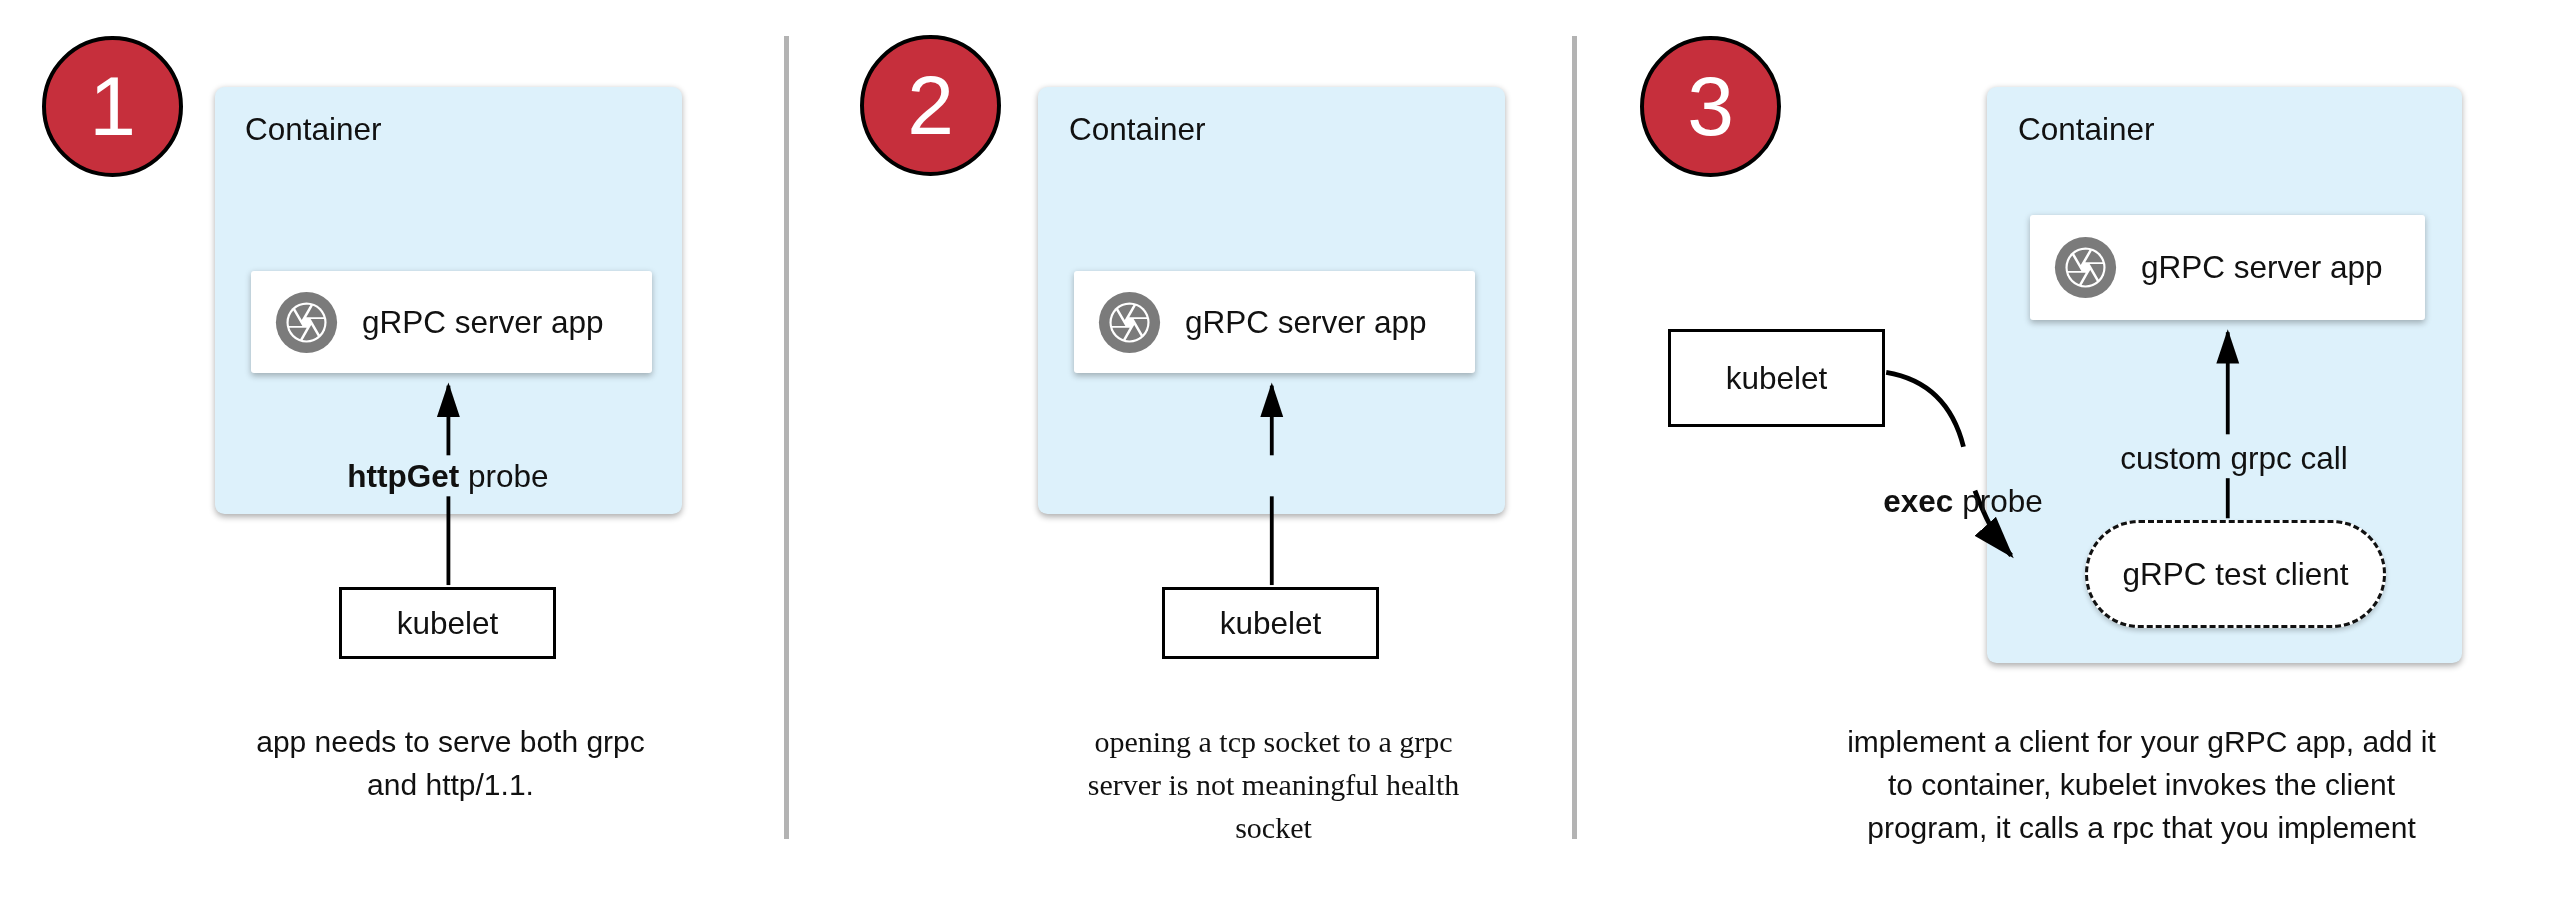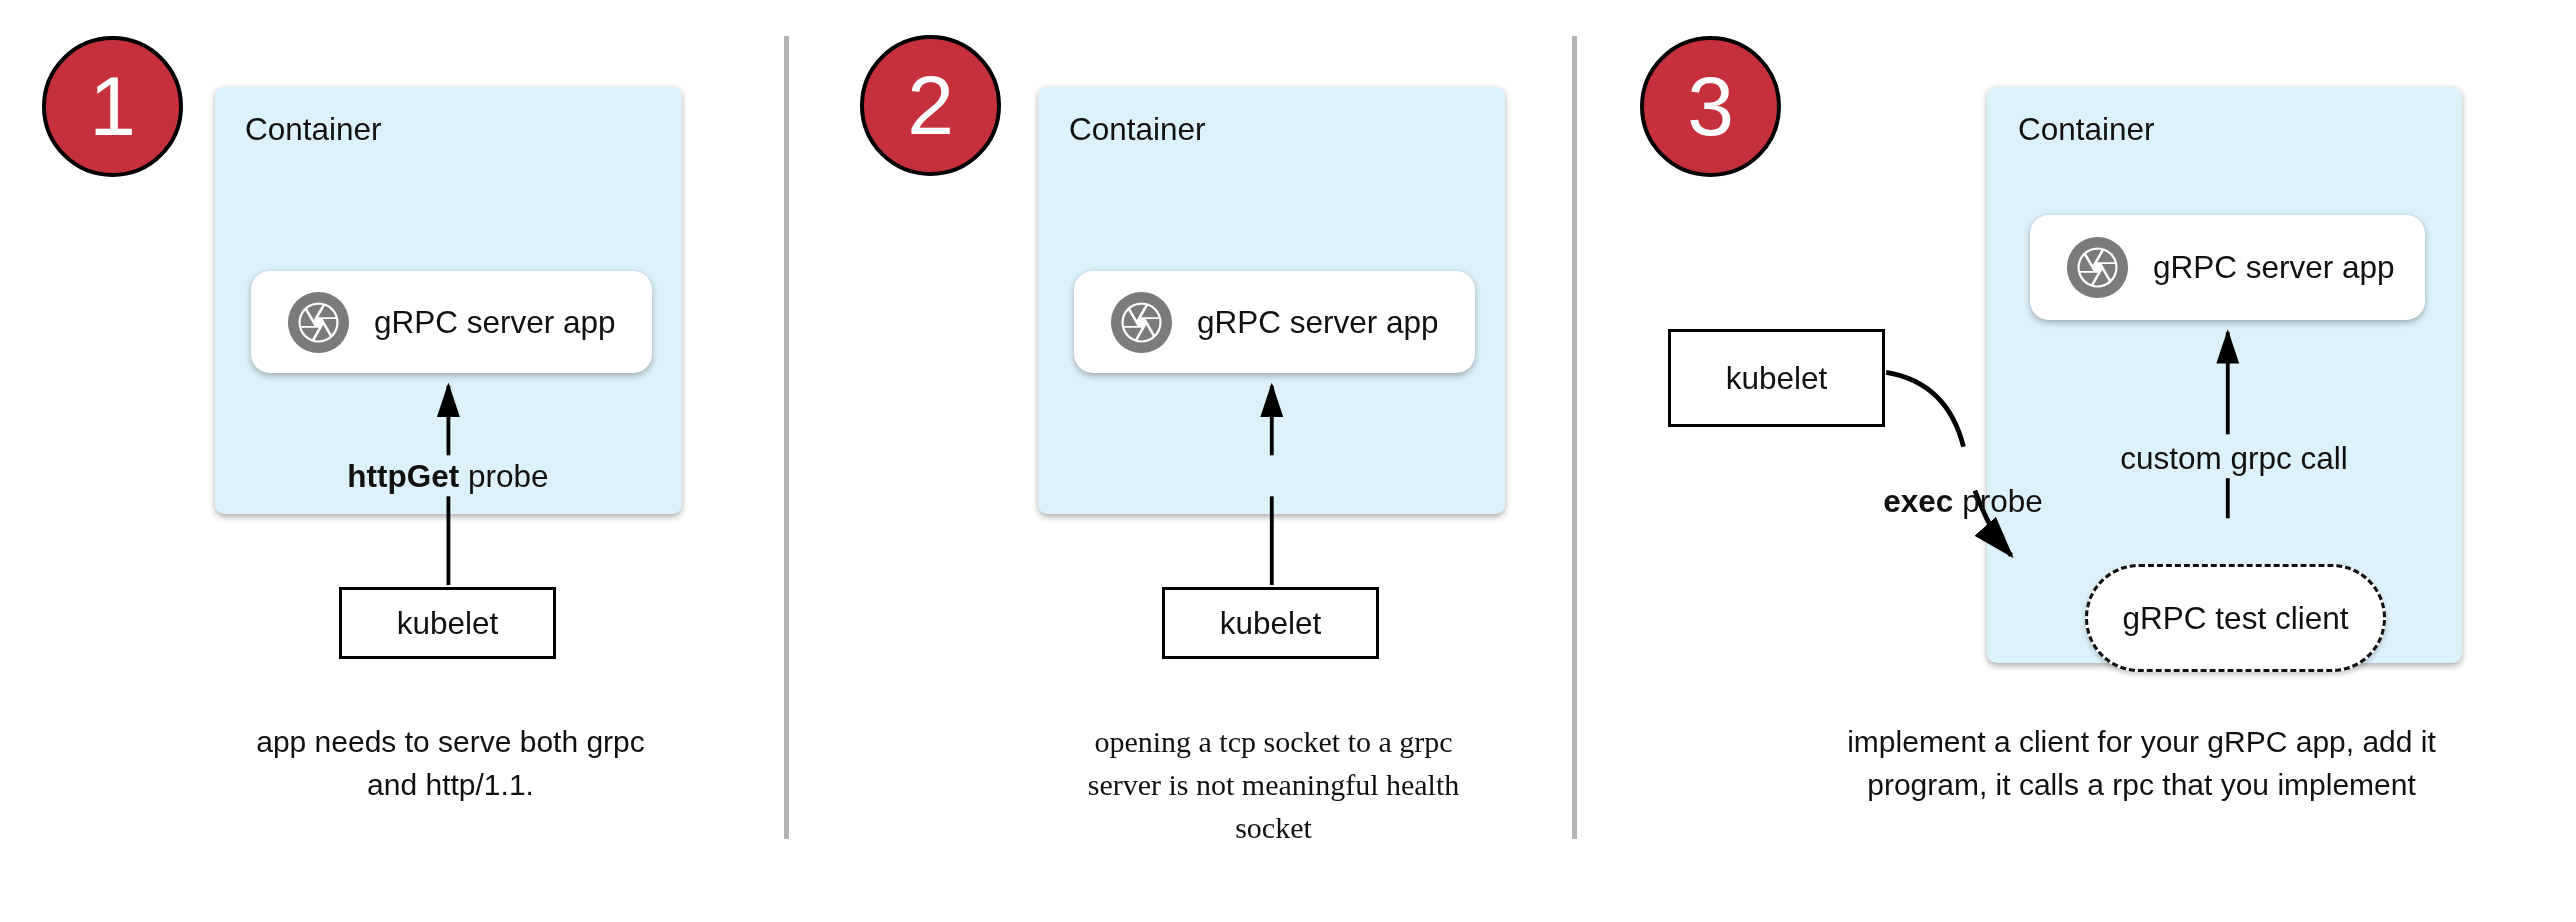--- a/index.html
+++ b/index.html
@@ -38,24 +38,24 @@
   .container-label {
     position: absolute;
     font-size: 31.5px;
     z-index: 3;
   }
 
   
   .app-box {
     position: absolute;
     background: #ffffff;
-    border-radius: 19px;
+    border-radius: 3px;
     box-shadow: 0 2.9px 6.7px rgba(0,0,0,0.28);
     display: flex; align-items: center;
-    padding-left: 35px;
+    padding-left: 23px;
     box-sizing: border-box;
     gap: 23px;
     z-index: 3;
   }
   .app-box .icon { width: 65px; height: 65px; flex: 0 0 auto; }
   .app-label { font-size: 31.5px; white-space: nowrap; }
 
   
   .kubelet-box {
     position: absolute;
@@ -81,21 +81,20 @@
   .test-client-oval {
     position: absolute;
     background: #ffffff;
     border: 3.8px dashed #111111;
     border-radius: 57px;
     box-sizing: border-box;
     display: flex; align-items: center; justify-content: center;
     font-size: 31.5px;
     box-shadow: 0 2.9px 5.7px rgba(0,0,0,0.20);
     z-index: 3;
-    margin-top: 44px;
   }
 
   
   .caption {
     position: absolute;
     font-size: 30px;
     line-height: 43px;
     text-align: center;
     z-index: 3;
   }
@@ -216,20 +215,21 @@
   </div>
 
   <div class="probe-label" style="left:2091px; top:440px; width:286px;">custom grpc call</div>
 
   <div class="test-client-oval" style="left:2085px; top:520px; width:301px; height:108px;">
     <span>gRPC test client</span>
   </div>
 
   <div class="caption" style="left:1817px; top:720px; width:649px;">
     <div>implement a client for your gRPC app, add it</div>
+    <div>to container, kubelet invokes the client</div>
     <div>program, it calls a rpc that you implement</div>
   </div>
 
   <svg id="arrows" width="2576" height="923" viewBox="0 0 2700 967">
     <defs>
       <marker id="ah" markerWidth="12" markerHeight="9" refX="8.2" refY="3" orient="auto" markerUnits="strokeWidth">
         <path d="M0,0 L9,3 L0,6 Z" fill="#000000"></path>
       </marker>
     </defs>
 

